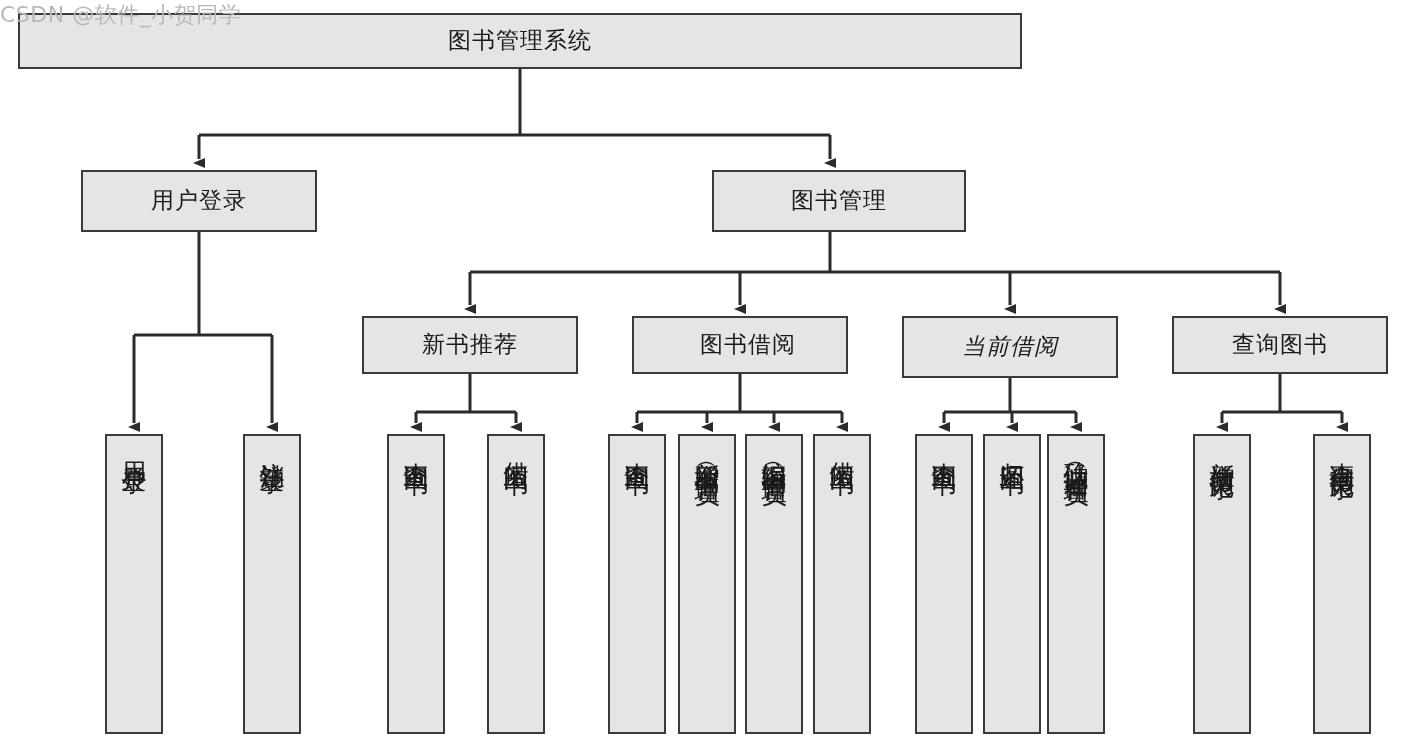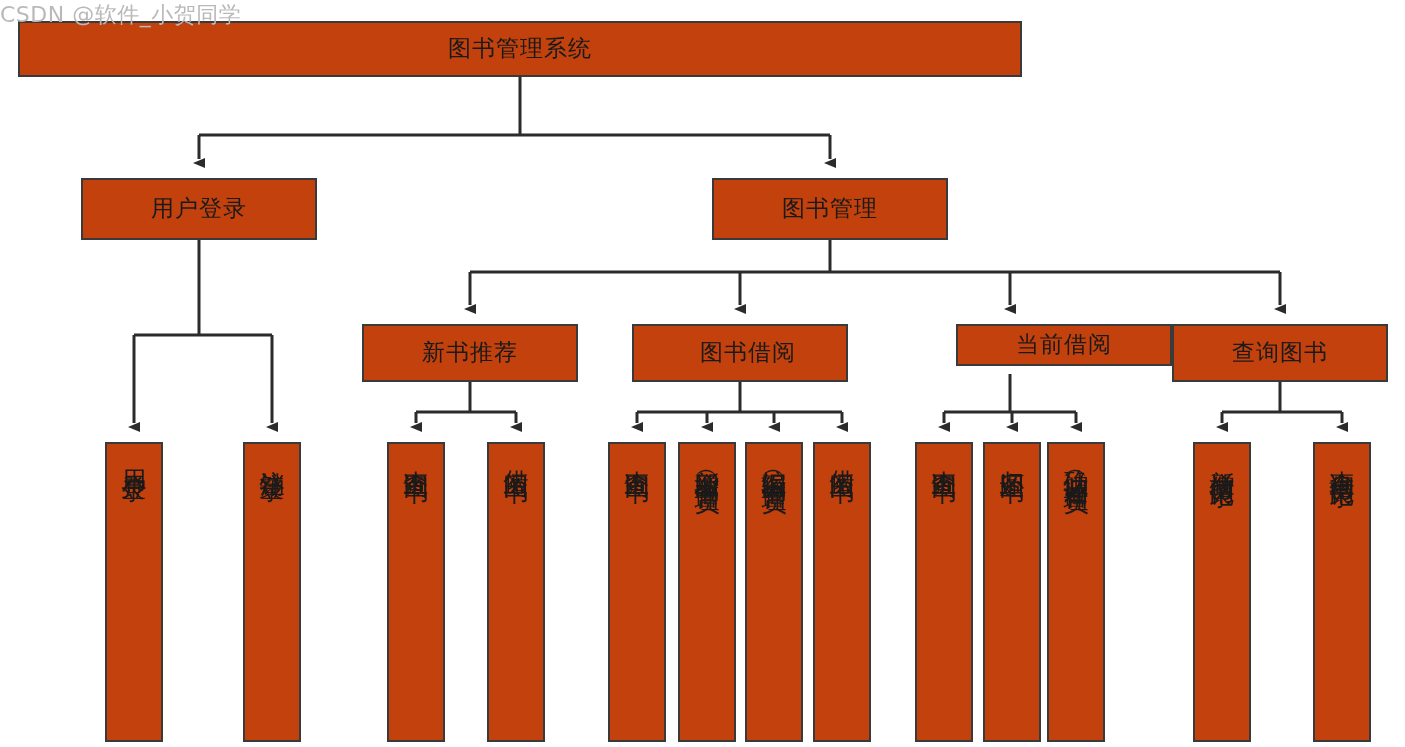--- a/index.html
+++ b/index.html
@@ -22,26 +22,25 @@
     left: 0;
     top: 0;
     width: 1405px;
     height: 747px;
     pointer-events: none;
   }
   .node {
     position: absolute;
     box-sizing: border-box;
     border: 2px solid #3a3a3a;
-    background: #c2410c;
+    background: #e5e5e5;
     display: flex;
     align-items: center;
     justify-content: center;
     color: #1a1a1a;
-    margin-top: 8px;
   }
   .node.horiz .label {
     font-size: 23px;
     line-height: 1.1;
     letter-spacing: 1px;
     white-space: nowrap;
   }
   .node.vert {
     align-items: flex-start;
     justify-content: center;
@@ -111,30 +110,30 @@
       </g>
   </svg>
 
   <div id="node-layer">
       <div class="node horiz" style="left: 18px; top: 13px; width: 1004px; height: 56px;">
         <span class="label">图书管理系统</span>
       </div>
       <div class="node horiz" style="left: 81px; top: 170px; width: 236px; height: 62px;">
         <span class="label">用户登录</span>
       </div>
-      <div class="node horiz" style="left: 712px; top: 170px; width: 236px; height: 62px;">
+      <div class="node horiz" style="left: 712px; top: 170px; width: 254px; height: 62px;">
         <span class="label">图书管理</span>
       </div>
       <div class="node horiz" style="left: 362px; top: 316px; width: 216px; height: 58px;">
         <span class="label">新书推荐</span>
       </div>
       <div class="node horiz" style="left: 632px; top: 316px; width: 216px; height: 58px; padding-left: 16px;">
         <span class="label">图书借阅</span>
       </div>
-      <div class="node horiz" style="left: 956px; top: 316px; width: 216px; height: 42px;">
+      <div class="node horiz" style="left: 902px; top: 316px; width: 216px; height: 62px; font-style: italic;">
         <span class="label">当前借阅</span>
       </div>
       <div class="node horiz" style="left: 1172px; top: 316px; width: 216px; height: 58px;">
         <span class="label">查询图书</span>
       </div>
       <div class="node vert" style="left: 105px; top: 434px; width: 58px; height: 300px;">
         <span class="label">用户登录</span>
       </div>
       <div class="node vert" style="left: 243px; top: 434px; width: 58px; height: 300px;">
         <span class="label">注销登录</span>

